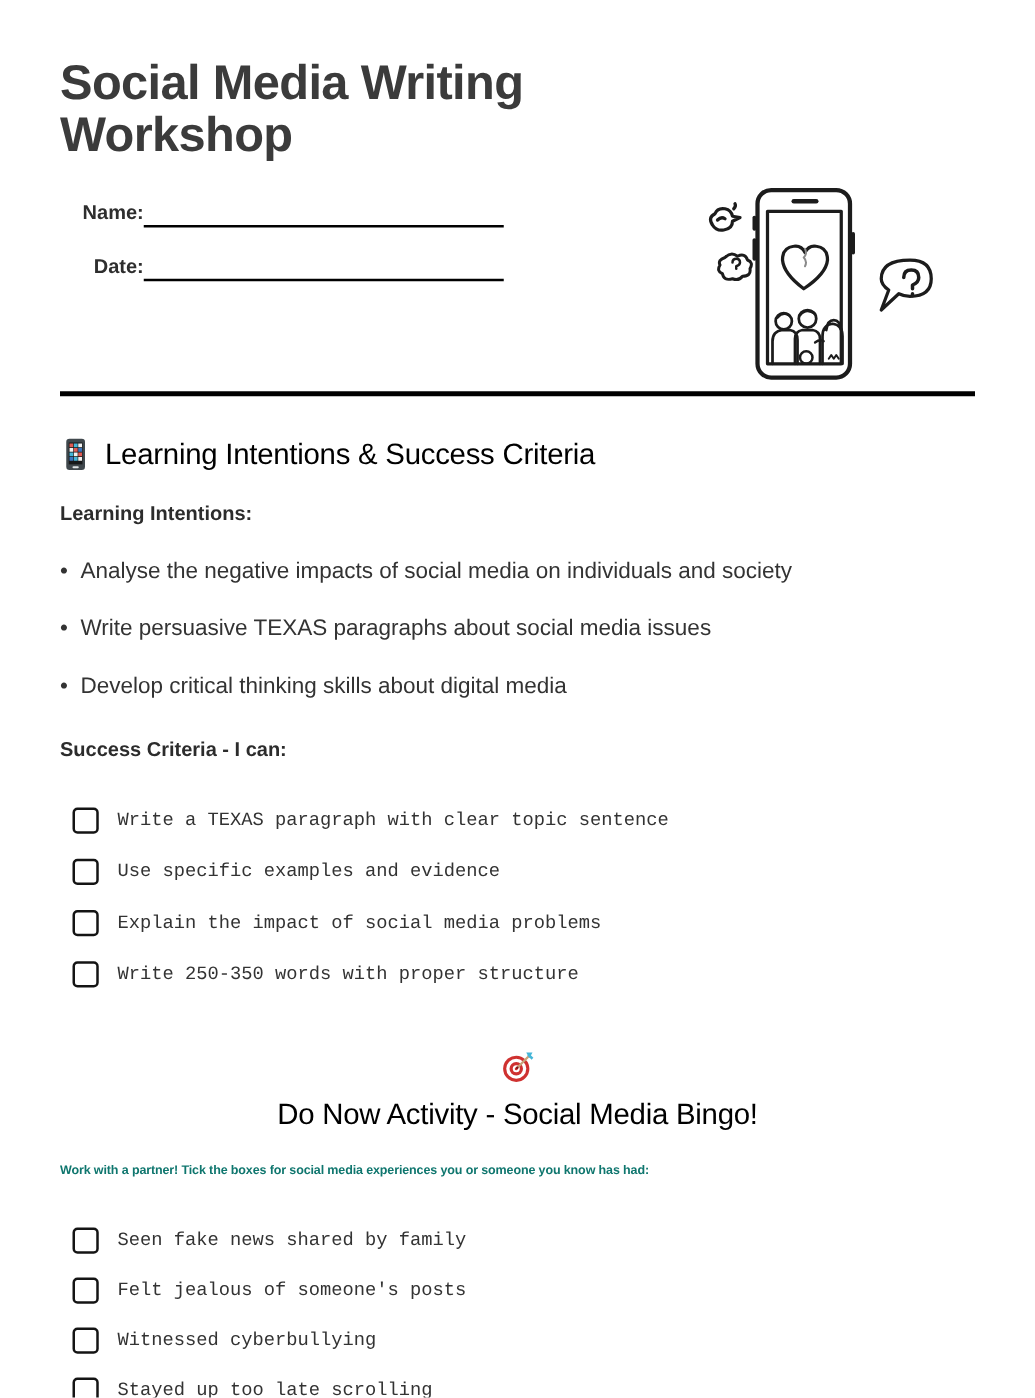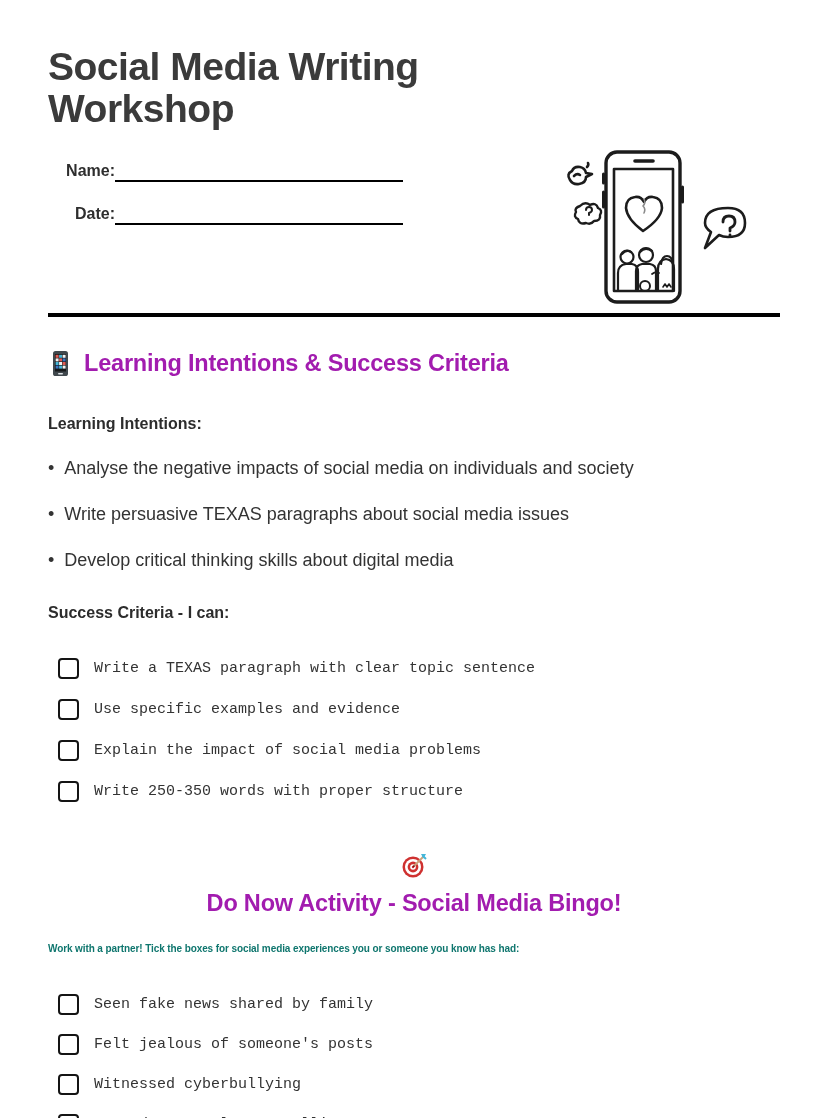--- a/index.html
+++ b/index.html
@@ -31,26 +31,26 @@
     font-size: 15px;
   }
 
   .illustration { position: absolute; left: 540px; top: 90px; width: 230px; height: 190px; }
 
   .divider { border: none; border-top: 4px solid #000; margin-top: 88px; }
 
   .section-title {
     margin-top: 33px;
     display: flex; align-items: center; gap: 11px;
-    font-size: 23.5px; font-weight: 700; color: #a21caf;
+    font-size: 23.5px; font-weight: 400; color: #000000;
     letter-spacing: -0.2px;
   }
   .emoji-icon { display: inline-flex; flex: 0 0 auto; }
 
-  .sub-heading { margin-top: 38px; font-size: 16px; font-weight: 700; color: #2c2c2c; }
+  .sub-heading { margin-top: 26px; font-size: 16px; font-weight: 700; color: #2c2c2c; }
 
   .bullet-item { margin-top: 25px; font-size: 18px; color: #333; }
   .bullet-item::before { content: "\2022\00a0\00a0"; color: #333; }
 
   .success-heading { margin-top: 33px; }
 
   .check-row { display: flex; align-items: center; gap: 15px; padding-left: 10px; margin-top: 20px; }
   .check-row.first { margin-top: 36px; }
   .checkbox {
     width: 21px; height: 21px;

